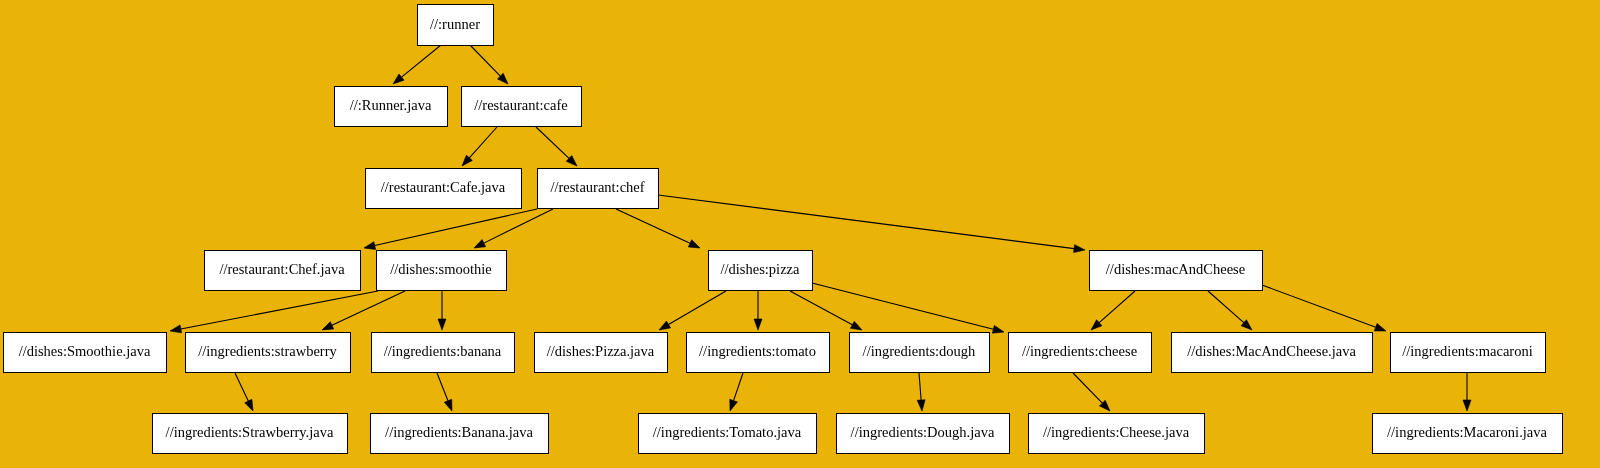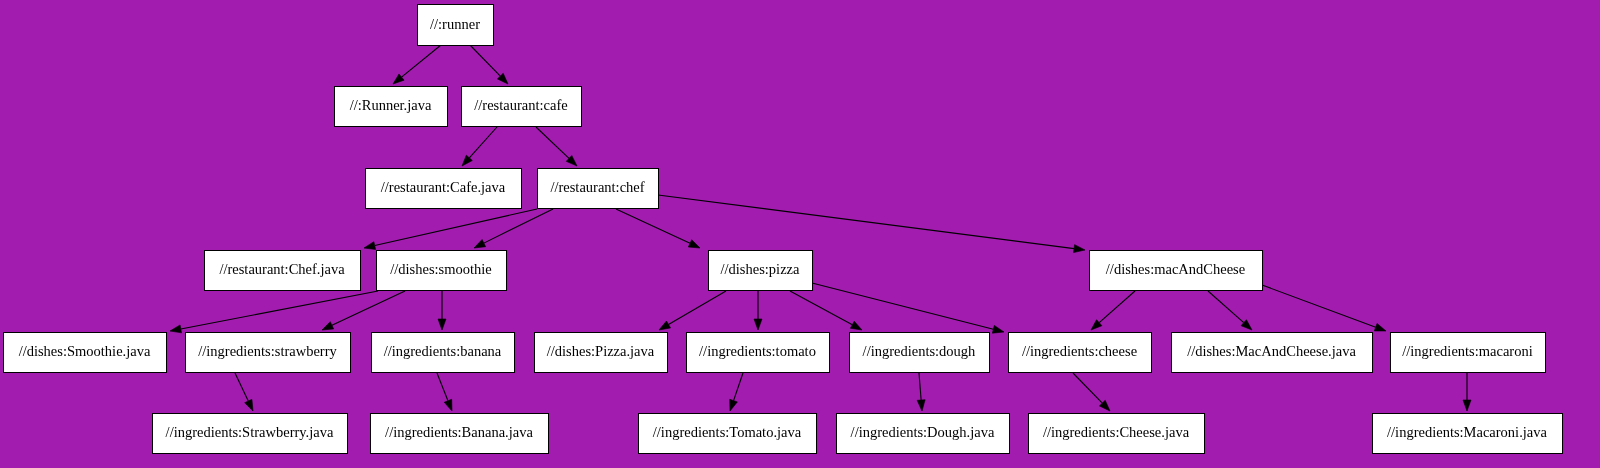--- a/index.html
+++ b/index.html
@@ -5,21 +5,21 @@
 <style>
   html, body {
     margin: 0;
     padding: 0;
     background: #ffffff;
   }
   #graph-root {
     position: relative;
     width: 1600px;
     height: 468px;
-    background: #a21caf;
+    background: #eab308;
     font-family: "Liberation Serif", "DejaVu Serif", serif;
     overflow: hidden;
   }
   #graph-svg {
     position: absolute;
     left: 0;
     top: 0;
     width: 1600px;
     height: 468px;
     display: block;

